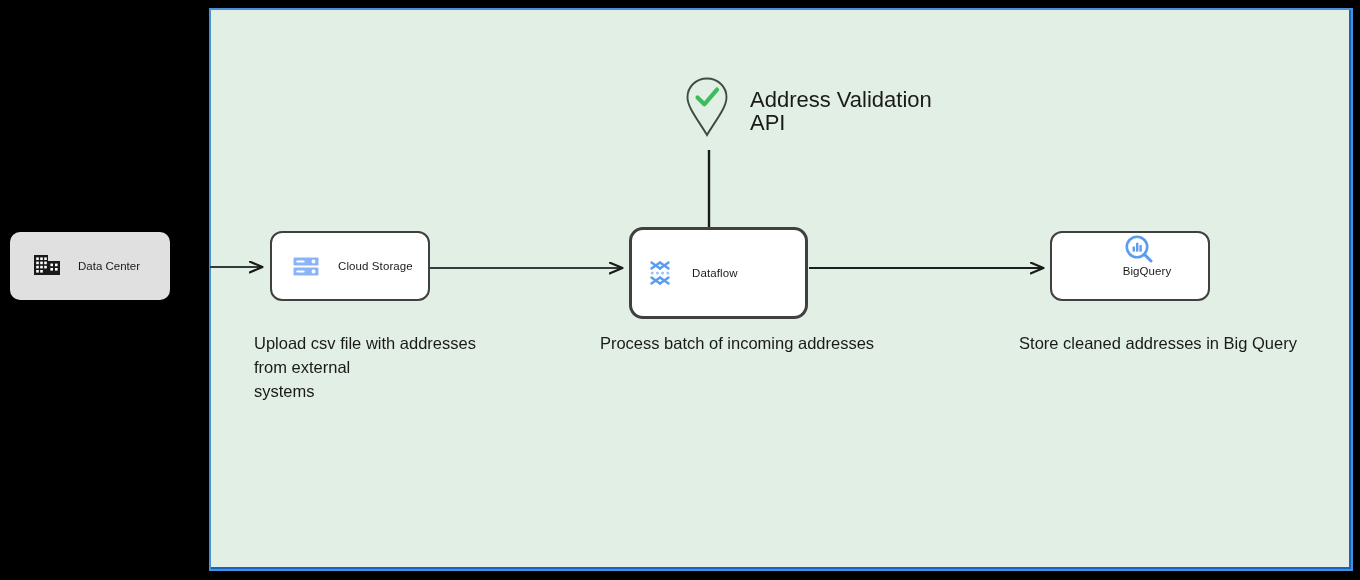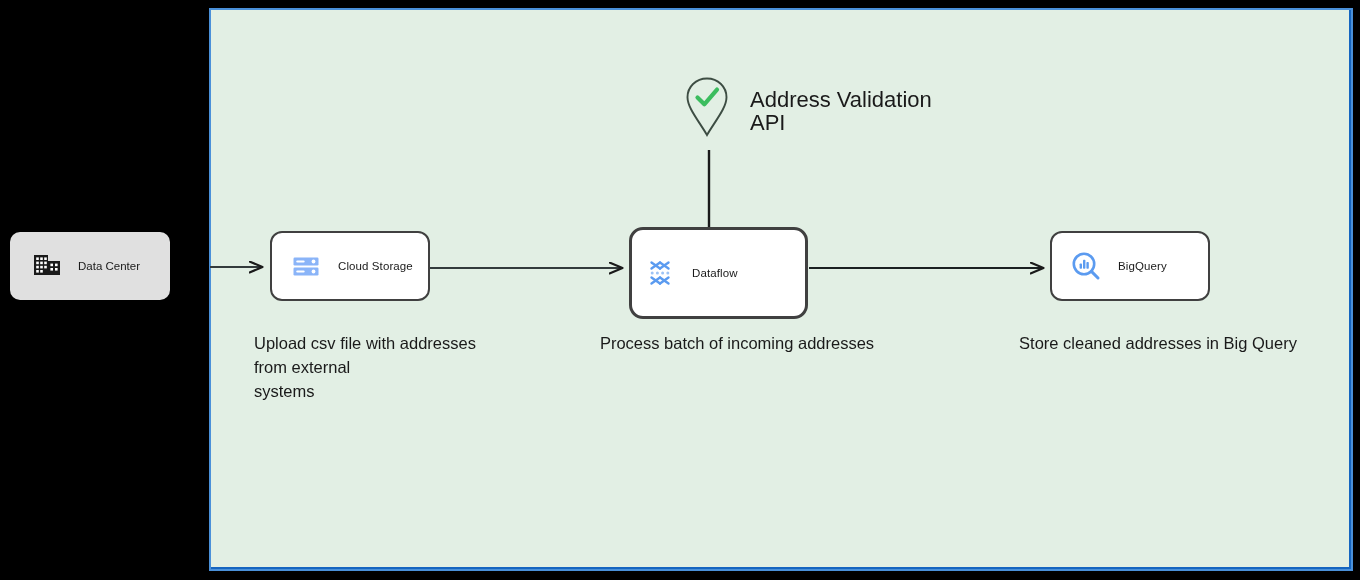--- a/index.html
+++ b/index.html
@@ -79,20 +79,21 @@
     height: 92px;
     border-width: 3px;
     border-radius: 14px;
     padding-left: 12px;
   }
   #node-bigquery {
     left: 1050px;
     top: 231px;
     width: 160px;
     height: 70px;
+    flex-direction: column;
   }
 
   
   #node-data-center {
     position: absolute;
     left: 10px;
     top: 232px;
     width: 160px;
     height: 68px;
     box-sizing: border-box;

